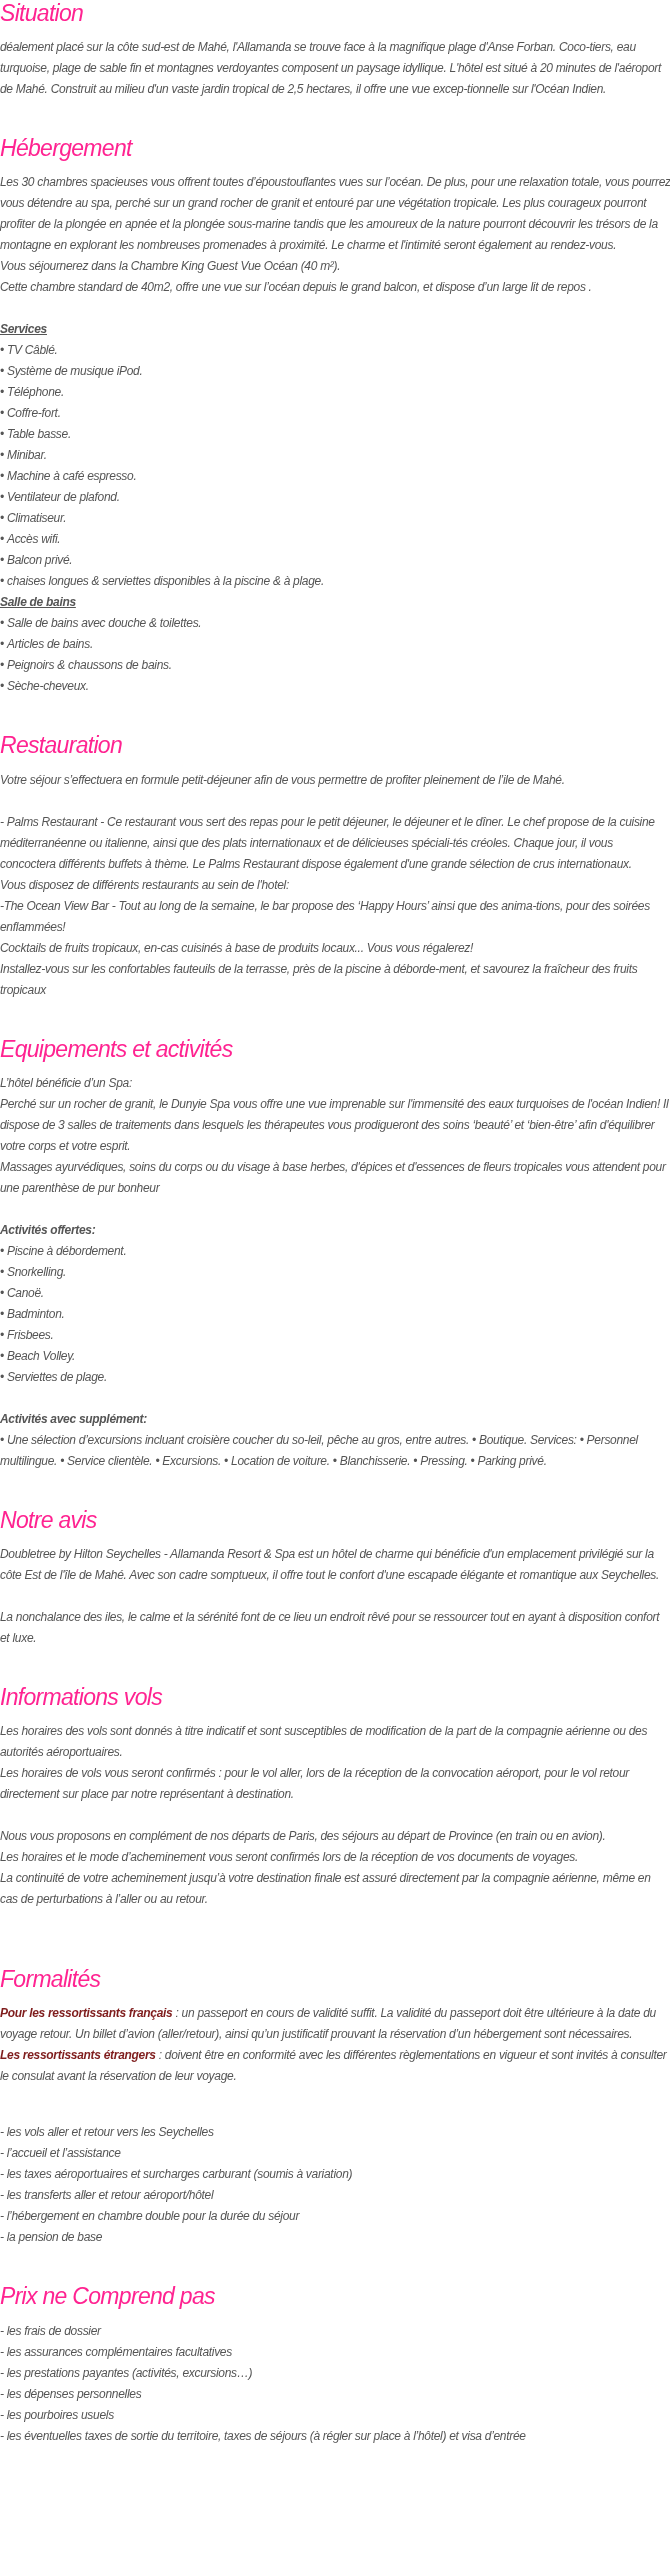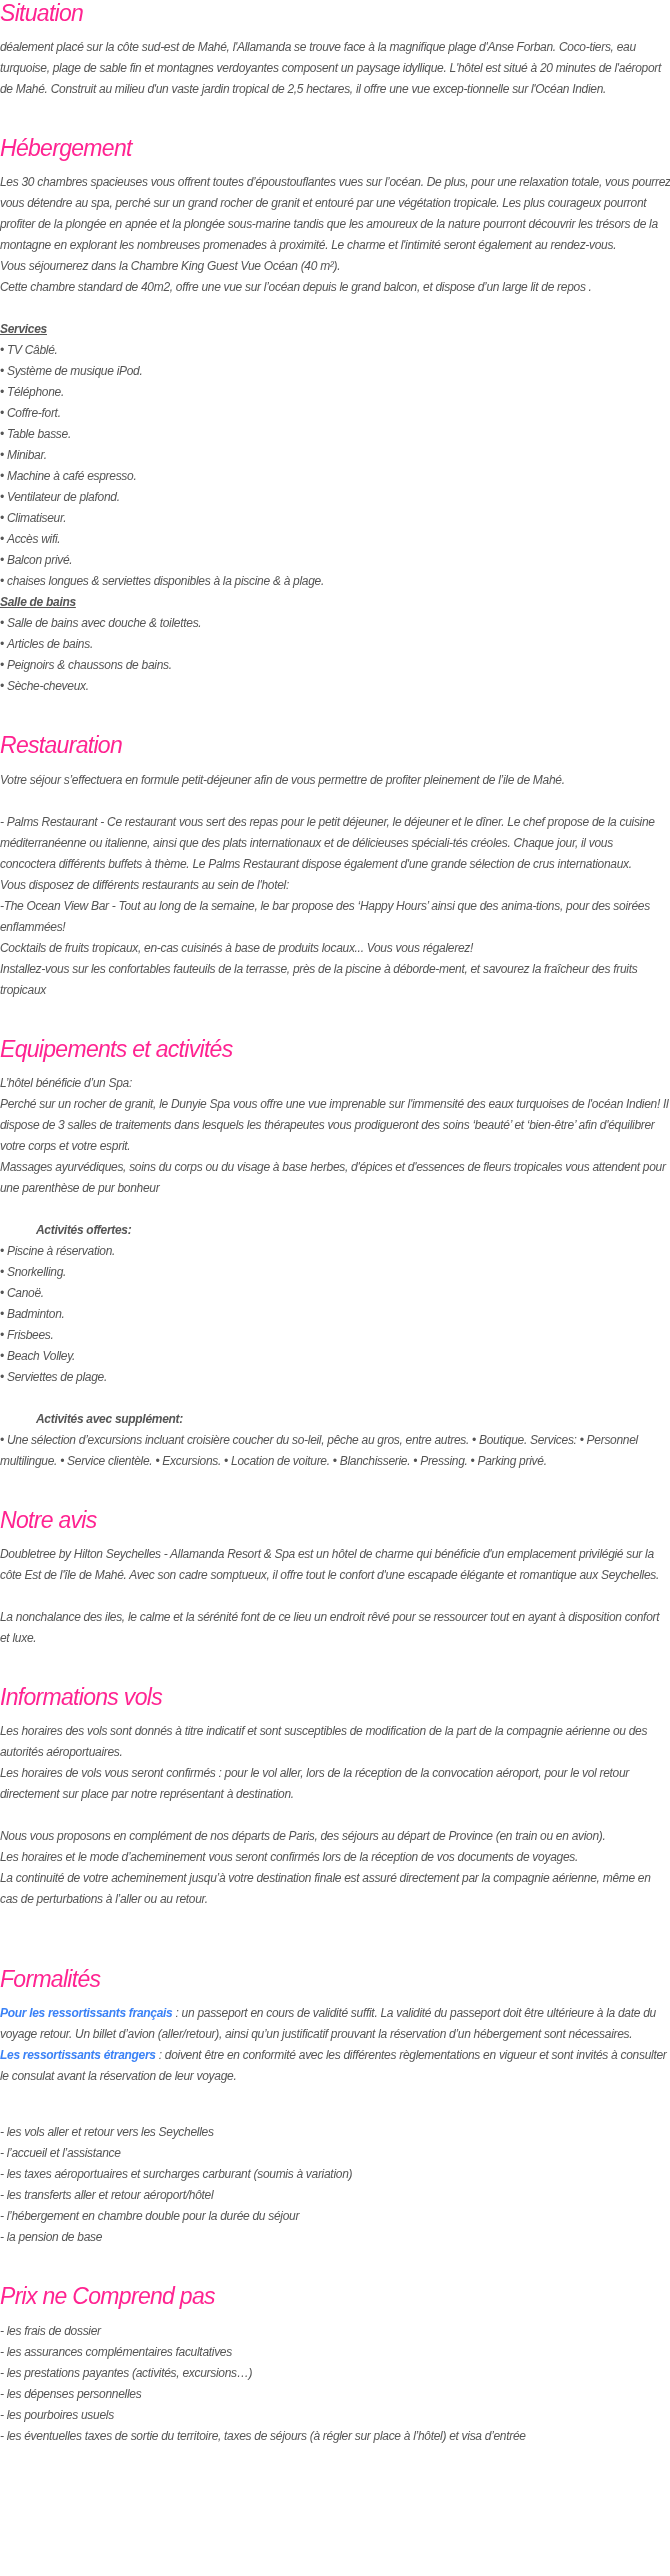--- a/index.html
+++ b/index.html
@@ -22,26 +22,26 @@
       font-size: 23px;
       line-height: 26.6px;
       letter-spacing: -0.7px;
       margin: 0 0 10.6px 0;
       padding-top: 0;
     }
     p { margin: 0; }
     .gap { height: 21px; }
     .gap-lg { height: 35px; }
     .underline-title { text-decoration: underline; font-weight: bold; }
-    .bold-title { font-weight: bold; padding-left: 36px; }
+    .bold-title { font-weight: bold; }
     ul.plain { list-style: none; margin: 0; padding: 0; }
     ul.plain li { margin: 0; padding: 0; }
     .bullet::before { content: "\2022\00a0"; }
     .dash::before { content: "- "; }
-    .strong { font-weight: bold; color: #3b82f6; }
+    .strong { font-weight: bold; color: #7f1d1d; }
   </style>
 </head>
 <body>
 
 <div class="page">
 
   <section class="section" style="padding-top:0;">
     <h2 class="section-title">Situation</h2>
     <p>déalement placé sur la côte sud-est de Mahé, l'Allamanda se trouve face à la magnifique plage d'Anse Forban. Coco-tiers, eau turquoise, plage de sable fin et montagnes verdoyantes composent un paysage idyllique. L'hôtel est situé à 20 minutes de l'aéroport de Mahé. Construit au milieu d'un vaste jardin tropical de 2,5 hectares, il offre une vue excep-tionnelle sur l'Océan Indien.</p>
   </section>
@@ -94,21 +94,21 @@
   <div class="gap-lg"></div>
 
   <section class="section">
     <h2 class="section-title">Equipements et activités</h2>
     <p>L’hôtel bénéficie d’un Spa:</p>
     <p>Perché sur un rocher de granit, le Dunyie Spa vous offre une vue imprenable sur l'immensité des eaux turquoises de l'océan Indien! Il dispose de 3 salles de traitements dans lesquels les thérapeutes vous prodigueront des soins ‘beauté’ et ‘bien-être’ afin d'équilibrer votre corps et votre esprit.</p>
     <p>Massages ayurvédiques, soins du corps ou du visage à base herbes, d'épices et d'essences de fleurs tropicales vous attendent pour une parenthèse de pur bonheur</p>
     <div class="gap"></div>
     <p class="bold-title">Activités offertes:</p>
     <ul class="plain">
-      <li class="bullet">Piscine à réservation.</li>
+      <li class="bullet">Piscine à débordement.</li>
       <li class="bullet">Snorkelling.</li>
       <li class="bullet">Canoë.</li>
       <li class="bullet">Badminton.</li>
       <li class="bullet">Frisbees.</li>
       <li class="bullet">Beach Volley.</li>
       <li class="bullet">Serviettes de plage.</li>
     </ul>
     <div class="gap"></div>
     <p class="bold-title">Activités avec supplément:</p>
     <p>• Une sélection d’excursions incluant croisière coucher du so-leil, pêche au gros, entre autres. • Boutique. Services: • Personnel multilingue. • Service clientèle. • Excursions. • Location de voiture. • Blanchisserie. • Pressing. • Parking privé.</p>

